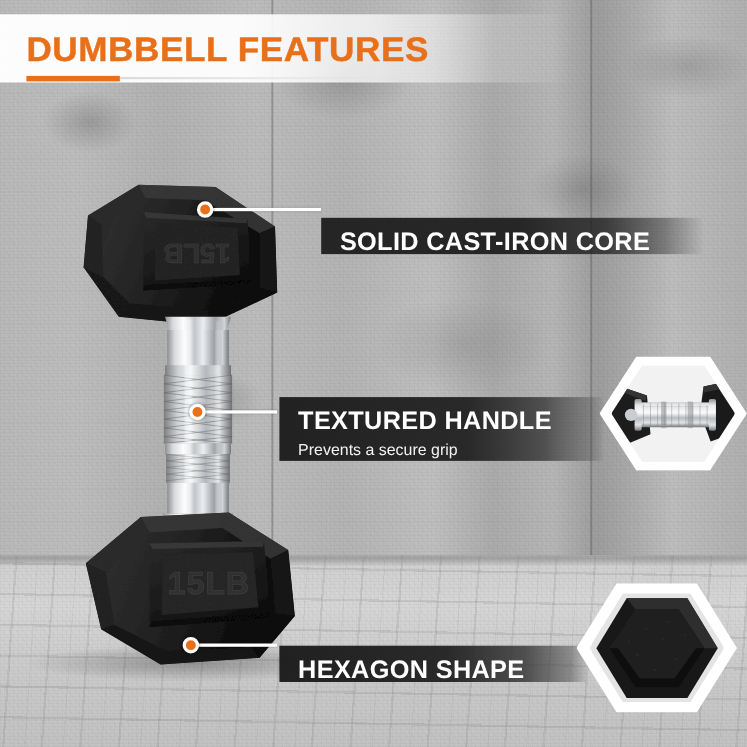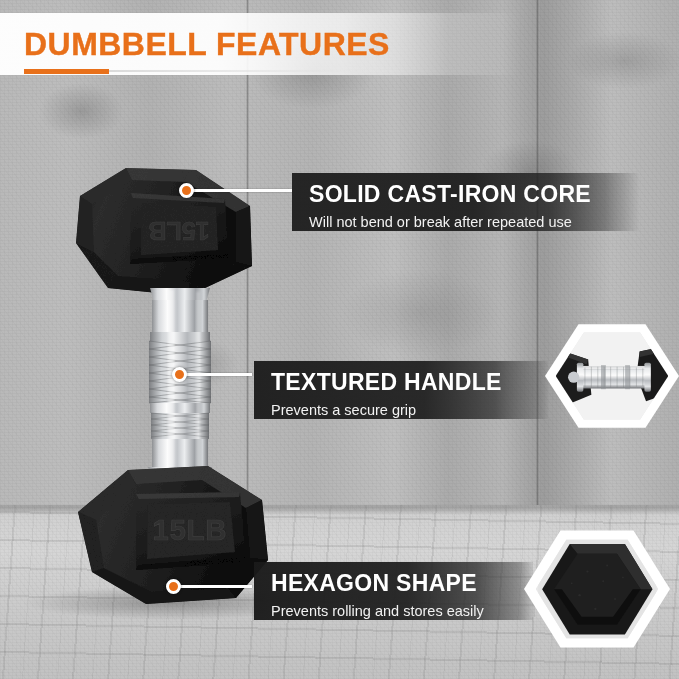--- a/index.html
+++ b/index.html
@@ -291,41 +291,39 @@
   <div class="marker" style="left:172px;top:367px;"></div>
 
   <div class="leader" style="left:173px;top:585px;width:79px;"></div>
   <div class="marker" style="left:166px;top:579px;"></div>
 
   <div class="callout" id="callout-core">
     <div class="accent"></div>
     <div class="panel">
       <div class="txtwrap">
         <div class="c-title">SOLID CAST-IRON CORE</div>
-        <div class="c-sub">Will not bend or break after repeated use</div>
       </div>
     </div>
   </div>
 
   <div class="callout" id="callout-handle">
     <div class="accent"></div>
     <div class="panel">
       <div class="txtwrap">
         <div class="c-title">TEXTURED HANDLE</div>
         <div class="c-sub">Prevents a secure grip</div>
       </div>
     </div>
   </div>
 
   <div class="callout" id="callout-hexagon">
     <div class="accent"></div>
     <div class="panel">
       <div class="txtwrap">
         <div class="c-title">HEXAGON SHAPE</div>
-        <div class="c-sub">Prevents rolling and stores easily</div>
       </div>
     </div>
   </div>
 
   <div class="hex-inset" style="left:545px;top:322px;width:134px;height:108px;">
     <div class="hex-outer">
       <div class="hex-inner">
         <svg viewBox="0 0 140 110" width="100%" height="100%">
           <defs>
             <linearGradient id="chromeG2" x1="0" y1="0" x2="0" y2="1">

